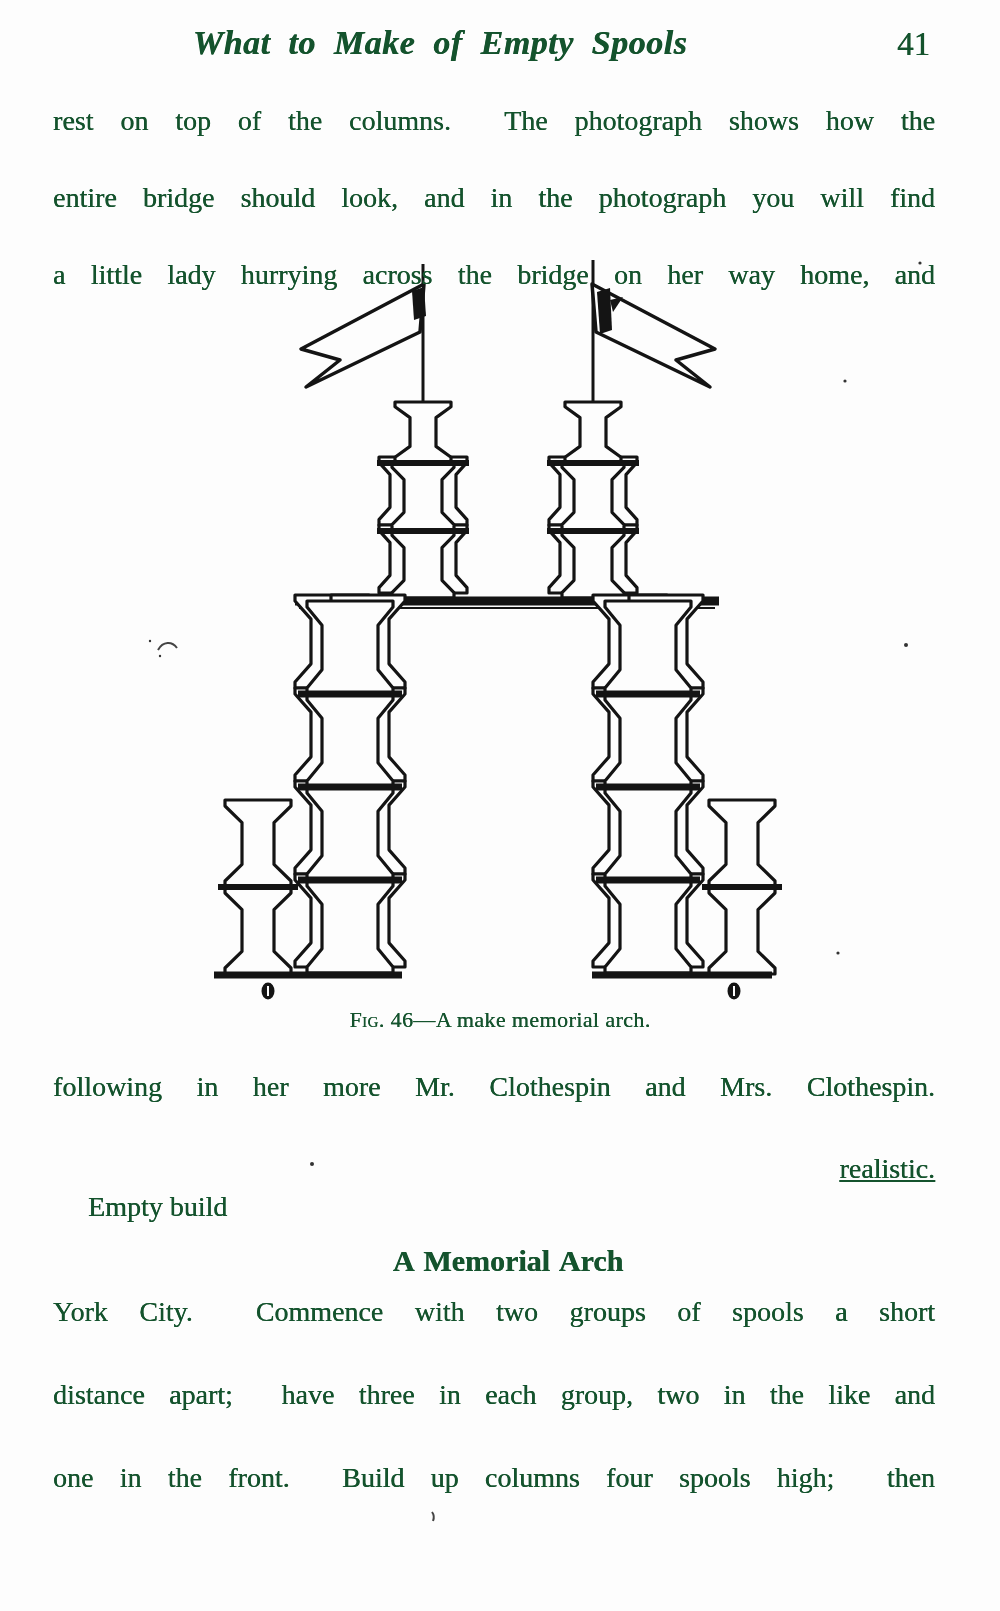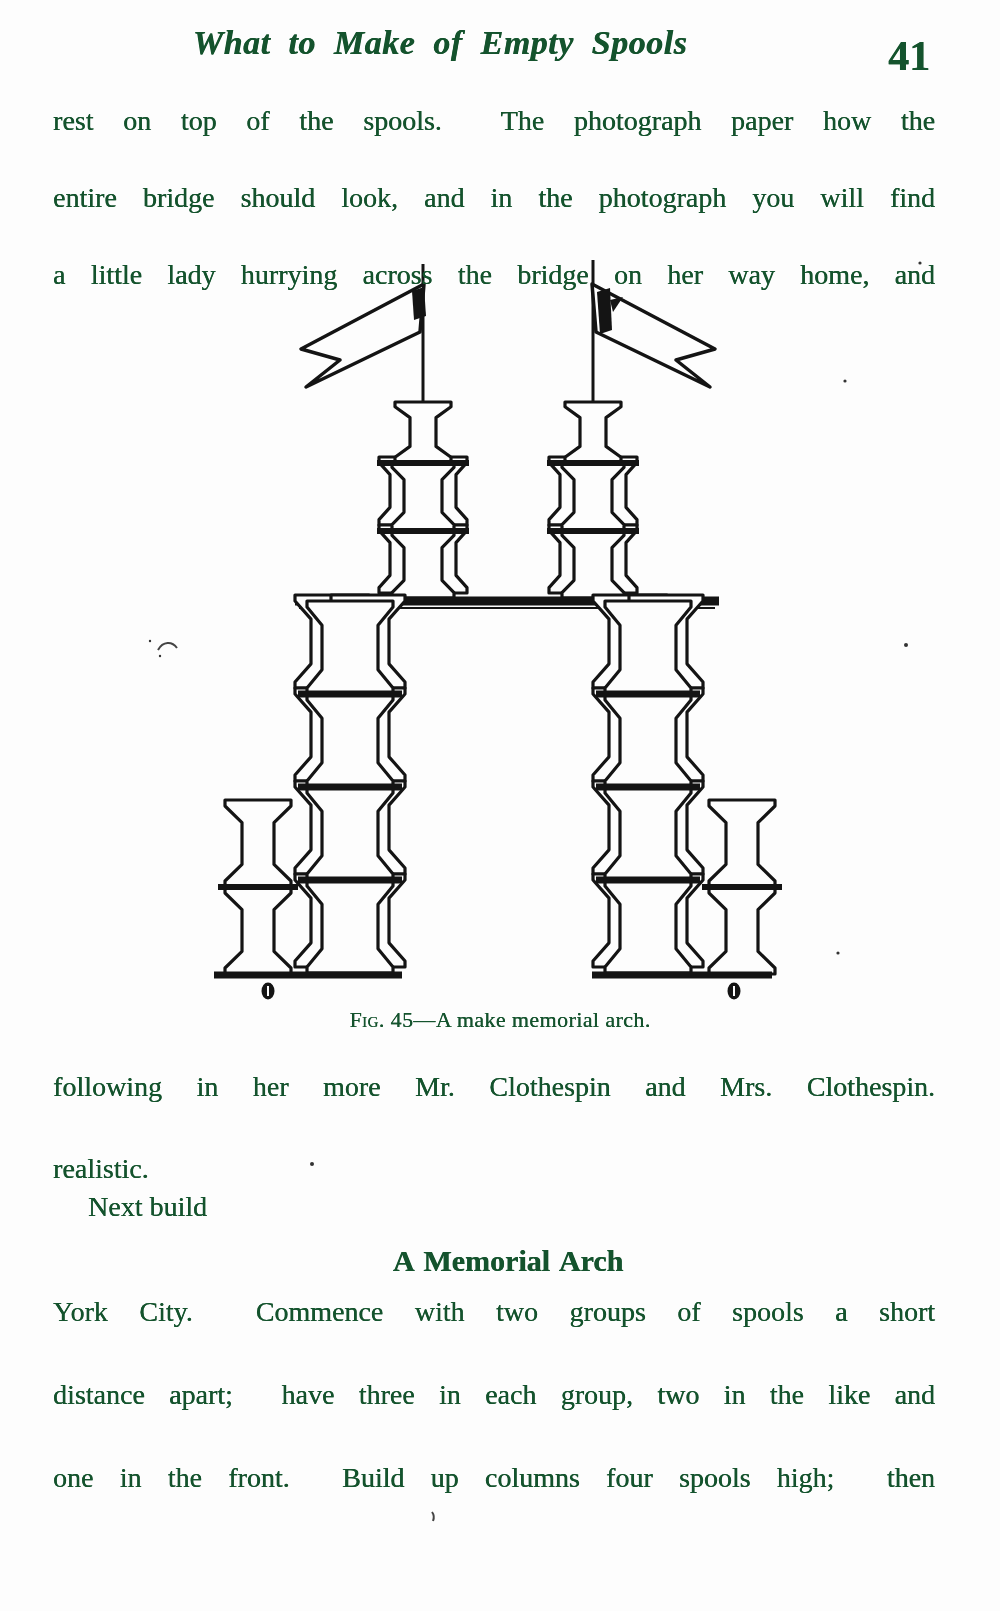--- a/index.html
+++ b/index.html
@@ -8,34 +8,34 @@
     background:#fdfdfd;color:#14532d;overflow:hidden;
     font-family:"Liberation Serif","DejaVu Serif",serif;
   }
   
   .running-title{
     position:absolute;top:24px;left:0;width:880px;text-align:center;
     font-style:italic;font-weight:bold;font-size:34px;
     word-spacing:9px;letter-spacing:.5px;text-shadow:.4px 0 0 currentColor;
   }
   .page-number{
-    position:absolute;top:32px;right:70px;
-    font-weight:bold;font-size:42px;text-shadow:.4px 0 0 currentColor;
+    position:absolute;top:26px;right:70px;
+    font-weight:normal;font-size:33px;text-shadow:.4px 0 0 currentColor;
   }
   
   .para{
     position:absolute;left:53px;width:882px;font-size:28px;
     word-spacing:2px;text-shadow:.35px 0 0 currentColor;
   }
   .p1{top:102px;line-height:38.5px;}
   .p2{top:1066px;line-height:41px;}
   .p4{top:1291px;line-height:41.5px;}
   .jline{text-align:justify;white-space:pre-wrap;}
   .jline::after{content:"";display:inline-block;width:100%;height:0;}
-  .jline.noj{text-align:left;}
+  .jline.noj{text-align:right;text-decoration:underline;}
   .jline.noj::after{display:none;}
   .next-build{
     position:absolute;top:1191px;left:88px;font-size:28px;
     text-shadow:.35px 0 0 currentColor;
   }
   .section-heading{
     position:absolute;top:1236px;left:0;width:1000px;margin:8px;
     text-align:center;font-size:30px;font-weight:bold;
     text-shadow:.4px 0 0 currentColor;word-spacing:3px;
   }
@@ -166,35 +166,35 @@
     <circle class="speck" cx="160" cy="656" r="1.2"></circle>
     <path class="squig" d="M158,650 C163,641 172,641 177,648"></path>
     <path class="squig" d="M432,1512 q3,4 1,9"></path>
   </g>
     </svg>
 
   <div class="running-title">What to Make of Empty Spools</div>
   <div class="page-number">41</div>
 
   <div class="para p1">
-      <div class="jline">rest on top of the spools.  The photograph paper how the</div>
+      <div class="jline">rest on top of the columns.  The photograph shows how the</div>
       <div class="jline">entire bridge should look, and in the photograph you will find</div>
       <div class="jline">a little lady hurrying across the bridge on her way home, and</div>
     </div>
 
   <div class="fig-caption">
-    <span class="figlabel">Fig. 45</span><span>—A make memorial arch.</span>
+    <span class="figlabel">Fig. 46</span><span>—A make memorial arch.</span>
   </div>
 
   <div class="para p2">
       <div class="jline">following in her more Mr. Clothespin and Mrs. Clothespin.</div>
       <div class="jline noj">realistic.</div>
     </div>
 
-  <div class="next-build">Next build</div>
+  <div class="next-build">Empty build</div>
 
   <h2 class="section-heading">A Memorial Arch</h2>
 
   <div class="para p4">
       <div class="jline">York City.  Commence with two groups of spools a short</div>
       <div class="jline">distance apart;  have three in each group, two in the like and</div>
       <div class="jline">one in the front.  Build up columns four spools high;  then</div>
     </div>
 
 </div>

